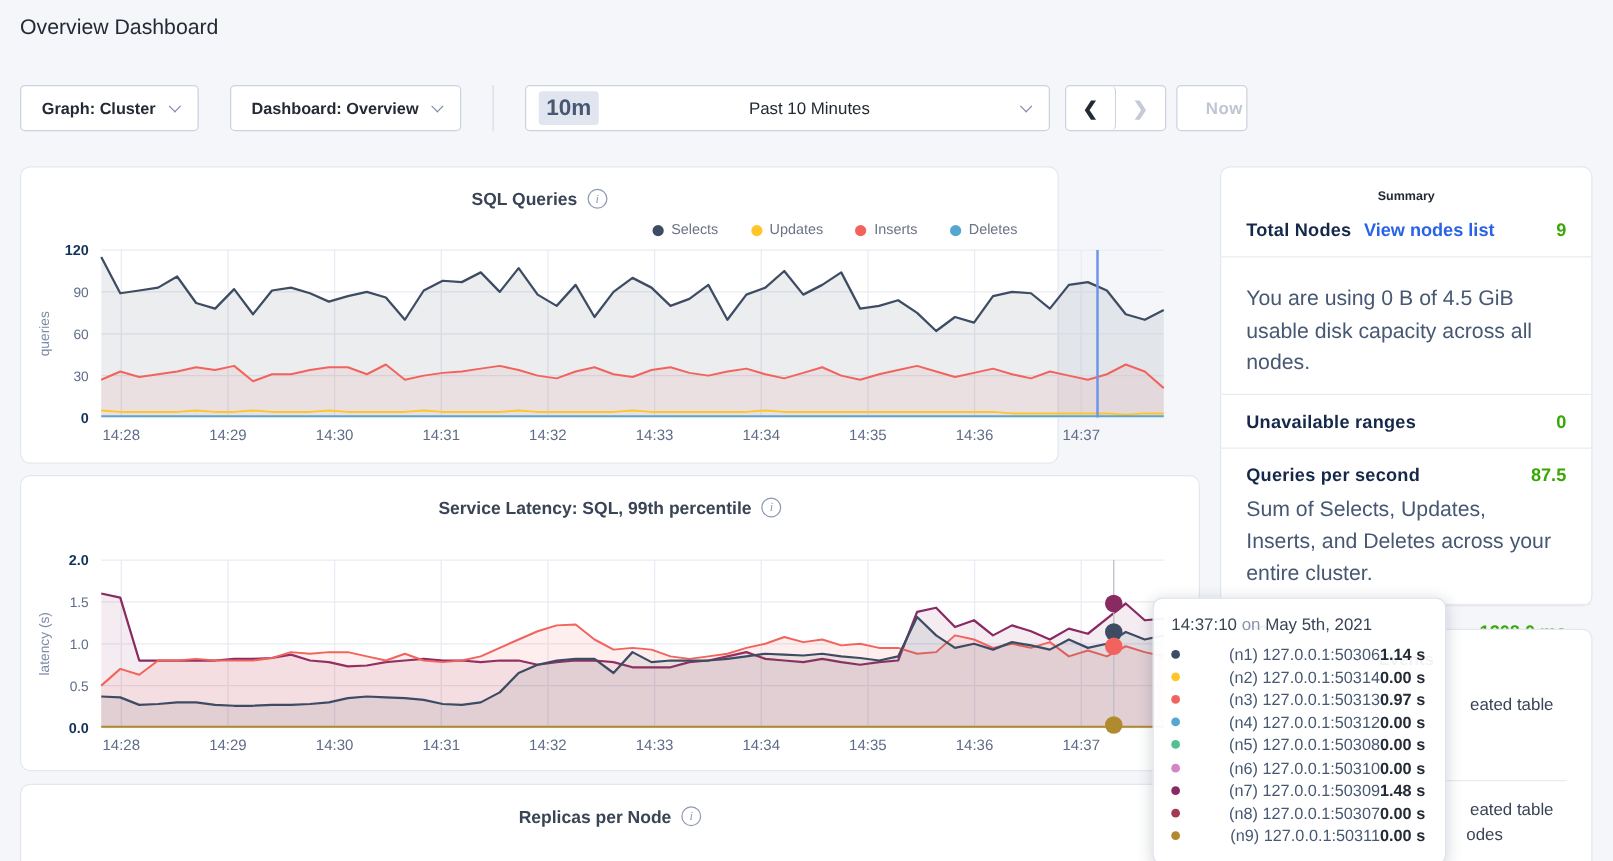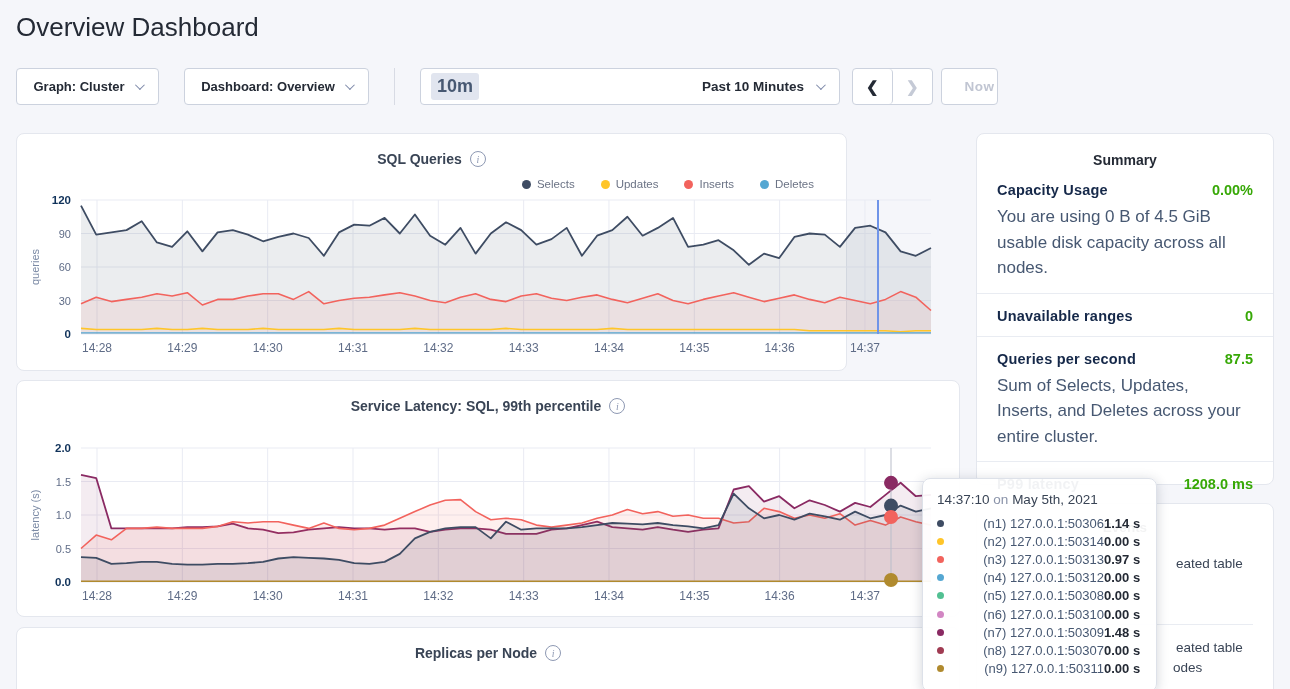--- a/index.html
+++ b/index.html
@@ -1,34 +1,34 @@
 <!DOCTYPE html>
 <html><head>
 <meta charset="utf-8">
 <style>
   * { margin:0; padding:0; box-sizing:border-box; }
   html,body { width:1290px; height:689px; overflow:hidden; }
   body { background:#f5f6fa; font-family:"Liberation Sans", sans-serif; color:#242a35; position:relative; }
 
-  .page-title { position:absolute; left:16px; top:12px; font-size:26px; font-weight:500; color:#242a35; }
+  .page-title { position:absolute; left:16px; top:12px; font-size:17px; font-weight:500; color:#242a35; }
 
   
   .controls { position:absolute; left:0; top:68px; width:1290px; height:37px; }
   .dd, .now-btn, .arrow-btn { background:#fff; border:1px solid #ccd2de; border-radius:4px; height:37px;
     font-family:"Liberation Sans",sans-serif; font-size:13px; font-weight:700; color:#242a35; cursor:pointer; }
   .dd { position:absolute; display:flex; align-items:center; justify-content:center; gap:10px; padding:0 16px; }
   .dd-graph { left:16px; width:143px; }
   .dd-dash  { left:184px; width:185px; }
   .chev { width:7px; height:7px; border-right:1.5px solid #7e89a9; border-bottom:1.5px solid #7e89a9;
     transform:rotate(45deg) translateY(-2px); display:inline-block; }
   .vdiv { position:absolute; left:394px; top:0; width:1px; height:37px; background:#d8dbe4; }
   .time-dd { position:absolute; left:420px; width:420px; height:37px; background:#fff; border:1px solid #ccd2de;
     border-radius:4px; display:flex; align-items:center; padding:0 16px 0 10px; gap:12px; cursor:pointer; }
   .time-badge { background:#e1e5ef; color:#475872; border-radius:3px; font-size:18px; font-weight:700; padding:3px 6px; }
-  .time-label { font-size:13.5px; font-weight:700; color:#242a35; flex:1; text-align:right; }
+  .time-label { font-size:13.5px; font-weight:400; color:#242a35; flex:1; text-align:center; }
   .arrow-group { position:absolute; left:852px; top:0; width:81px; height:37px; background:#fff;
     border:1px solid #ccd2de; border-radius:4px; display:flex; }
   .arrow-btn { border:none; background:transparent; width:40px; height:35px; font-size:15px; font-weight:700; }
   .arrow-btn.prev { color:#242a35; border-right:1px solid #ccd2de; }
   .arrow-btn.next { color:#c5cad6; }
   .now-btn { position:absolute; left:941px; width:57px; color:#c0c5d2; font-size:13.5px; letter-spacing:.5px;padding-left:20px; }
 
   
   .card { position:absolute; background:#fff; border:1px solid #e4e7ee; border-radius:8px; }
   .card-sql      { left:16px; top:133px; width:831px; height:238px; }
@@ -47,21 +47,21 @@
   .dot { width:9px; height:9px; border-radius:50%; display:inline-block; }
   .chart-svg { position:absolute; left:0; }
   .card-sql .chart-svg { top:60px; }
   .card-latency .chart-svg { top:61px; }
   text.xt { font-size:12px; fill:#5f6c87; font-family:"Liberation Sans",sans-serif; }
   text.yt { font-size:11px; fill:#5f6c87; font-family:"Liberation Sans",sans-serif; }
   text.ytb { font-size:11.5px; font-weight:700; fill:#10325a; font-family:"Liberation Sans",sans-serif; }
   text.ylab { font-size:11px; fill:#7b8aa5; font-family:"Liberation Sans",sans-serif; text-anchor:middle; }
 
   
-  .summary-heading { text-align:center; font-size:14px; font-weight:700; color:#242a35; margin-top:18px; }
+  .summary-heading { text-align:center; font-size:10px; font-weight:700; color:#242a35; margin-top:18px; }
   .sum-item { padding:14px 20px 12px 20px; border-bottom:1px solid #e9ecf2; }
   .sum-item:last-child { border-bottom:none; }
   .sum-row { display:flex; align-items:baseline; }
   .sum-label { font-size:14.5px; font-weight:800; color:#152849; letter-spacing:.2px; }
   .sum-link { font-size:14.5px; font-weight:800; color:#2962e8; margin-left:10px; cursor:pointer; text-decoration:none; }
   .sum-value { margin-left:auto; font-size:14.5px; font-weight:800; color:#37a806; }
   .sum-desc { font-size:17px; color:#475872; line-height:1.5; margin-top:6px; max-width:252px; }
   .card-summary .sum-item:first-of-type { margin-top:14px; }
 
   
@@ -230,23 +230,26 @@
   <div class="chart-title-row">
     <span class="chart-title">Replicas per Node</span>
     <span class="info-icon">i</span>
   </div>
 </div>
 
 <div class="card card-summary">
   <div class="summary-heading">Summary</div>
   <div class="sum-item">
     <div class="sum-row">
-      <span class="sum-label">Capacity Usage</span>
-      <span class="sum-value">0.00%</span>
-    </div>
+      <span class="sum-label">Total Nodes</span>
+      <a class="sum-link">View nodes list</a>
+      <span class="sum-value">9</span>
+    </div>
+  </div>
+  <div class="sum-item">
     <div class="sum-desc">You are using 0 B of 4.5 GiB usable disk capacity across all nodes.</div>
   </div>
   <div class="sum-item">
     <div class="sum-row">
       <span class="sum-label">Unavailable ranges</span>
       <span class="sum-value">0</span>
     </div>
   </div>
   <div class="sum-item">
     <div class="sum-row">

